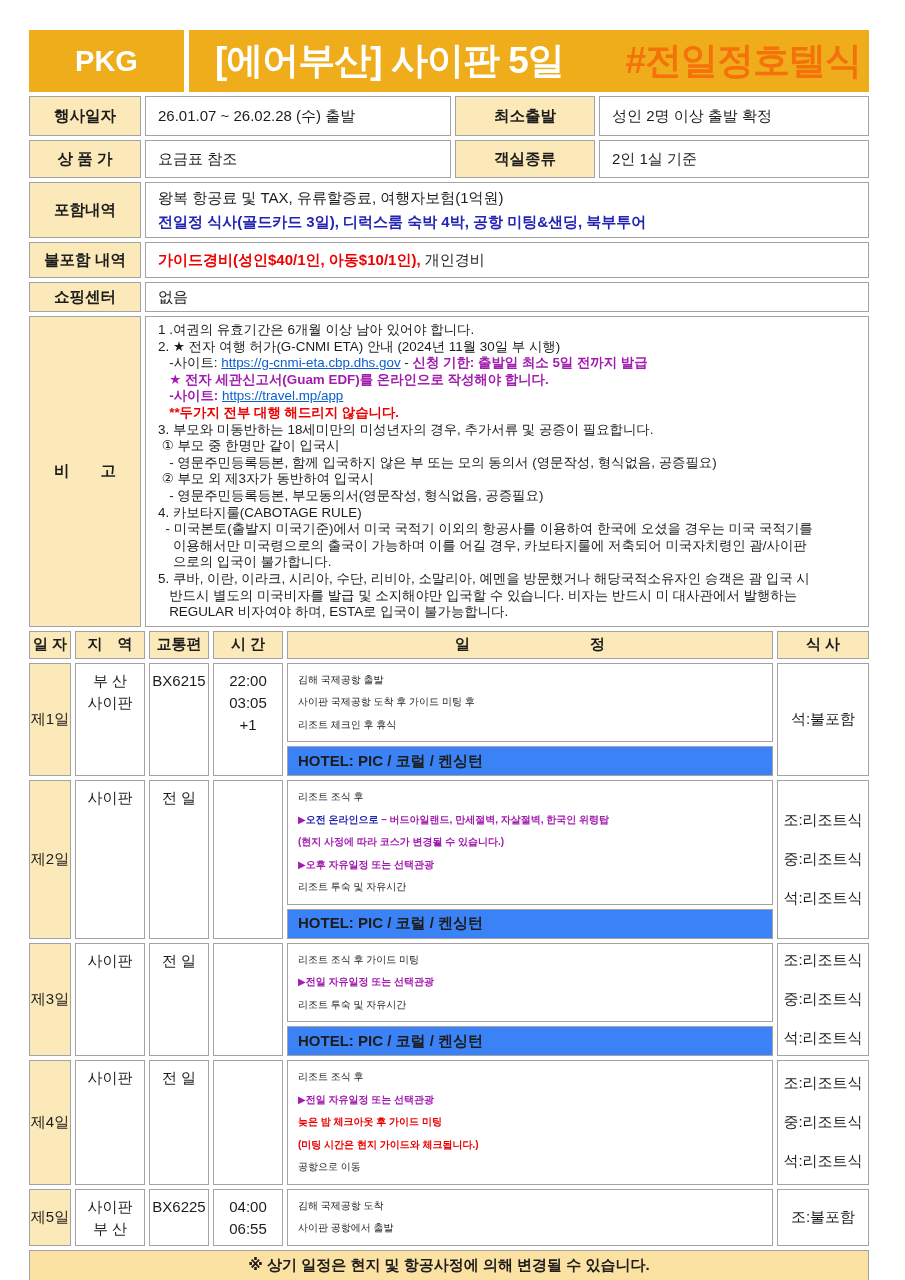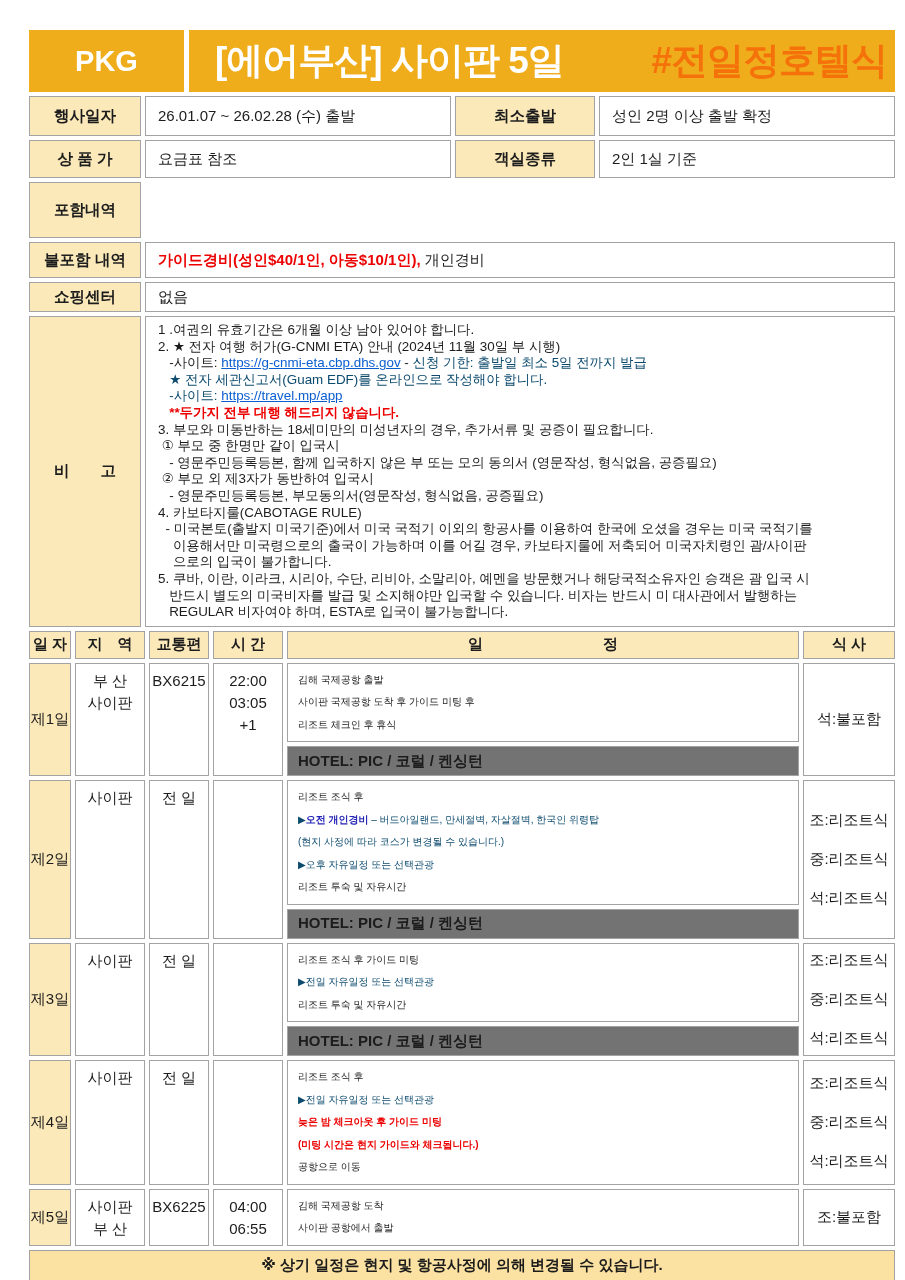--- a/index.html
+++ b/index.html
@@ -1,18 +1,18 @@
 <!DOCTYPE html>
 <html><head>
 <meta charset="utf-8">
 <style>
   html,body{margin:0;padding:0;background:#ffffff;width:905px;height:1280px;overflow:hidden;}
   *{box-sizing:border-box;}
   body{font-family:"Liberation Sans","DejaVu Sans",sans-serif;color:#1c1c1c;}
-  .page{width:905px;height:1068px;padding:30px 10px 0 29px;}
+  .page{width:905px;height:1068px;padding:30px 36px 0 29px;}
   .col{display:flex;flex-direction:column;gap:4px;}
   .row{display:flex;gap:4px;}
   .cell{border:1px solid #a3a3a3;background:#fff;}
   .lbl{background:#FCE9BA;display:flex;align-items:center;justify-content:center;
        font-weight:bold;font-size:15.5px;text-align:center;}
   
   .banner{display:flex;gap:5px;height:62px;margin-bottom:4px;}
   .banner-code{width:155px;background:#EFAD1B;color:#fff;font-weight:bold;font-size:29px;
        display:flex;align-items:center;justify-content:center;}
   .banner-main{flex:1;background:#EFAD1B;display:flex;align-items:center;
@@ -22,39 +22,39 @@
   
   .w-l1{width:112px;flex:none;}
   .w-v1{width:306px;flex:none;}
   .w-l2{width:140px;flex:none;}
   .w-v2{flex:1;}
   .val{display:flex;flex-direction:column;justify-content:center;padding-left:12px;font-size:15px;}
   .h40{height:40px;} .h38{height:38px;} .h56{height:56px;} .h36{height:36px;} .h30{height:30px;}
   .inc-line1{line-height:24px;}
   .inc-line2{line-height:24px;color:#2323B5;font-weight:bold;}
   .seg-n{font-weight:normal;color:#1c1c1c;}
-  .seg-b{font-weight:normal;color:#0c4a6e;}
+  .seg-b{font-weight:bold;color:#a21caf;}
   .seg-r{font-weight:bold;color:#EC0000;}
   .seg-bl{font-weight:bold;color:#2323B5;}
   .seg-a{color:#0B5ED0;text-decoration:underline;}
   
   .note-body{flex:1;padding:5px 8px 5px 12px;font-size:13.4px;line-height:16.6px;}
   .note-line{white-space:pre-wrap;}
   
   .sc1{width:42px;flex:none;} .sc2{width:70px;flex:none;} .sc3{width:60px;flex:none;}
   .sc4{width:70px;flex:none;} .sc5{flex:1;} .sc6{width:92px;flex:none;}
   .shead .cell{background:#FCE9BA;font-weight:bold;font-size:15px;display:flex;
        align-items:center;justify-content:center;height:28px;white-space:pre;}
   .day-cell{background:#FCE9BA;display:flex;align-items:center;justify-content:center;font-size:15px;}
   .plain-cell{display:flex;flex-direction:column;align-items:center;padding-top:6px;
        font-size:15px;line-height:22px;}
   .itin-col{display:flex;flex-direction:column;gap:4px;border:none;padding:0;background:transparent;}
   .itin-box{border:1px solid #a3a3a3;background:#fff;padding:5px 10px;font-size:10px;
        line-height:22.5px;flex:1;}
-  .hotel-bar{border:1px solid #a3a3a3;background:#737373;height:30px;flex:none;display:flex;
+  .hotel-bar{border:1px solid #a3a3a3;background:#3b82f6;height:30px;flex:none;display:flex;
        align-items:center;padding-left:10px;font-weight:bold;font-size:15px;}
   .meals-cell{display:flex;flex-direction:column;align-items:center;justify-content:center;
        gap:20px;font-size:15px;}
   .meals-cell.single{gap:0;}
   .sfooter{background:#FBE2A2;height:32px;display:flex;align-items:center;justify-content:center;
        font-weight:bold;font-size:15px;}
 </style>
 </head>
 <body>
 
@@ -79,20 +79,24 @@
 
     <div class="row h38">
       <div class="cell lbl w-l1">상 품 가</div>
       <div class="cell val w-v1">요금표 참조</div>
       <div class="cell lbl w-l2">객실종류</div>
       <div class="cell val w-v2">2인 1실 기준</div>
     </div>
 
     <div class="row h56">
       <div class="cell lbl w-l1">포함내역</div>
+      <div class="cell val w-v2">
+        <div class="inc-line1">왕복 항공료 및 TAX, 유류할증료, 여행자보험(1억원)</div>
+        <div class="inc-line2">전일정 식사(골드카드 3일), 디럭스룸 숙박 4박, 공항 미팅&amp;샌딩, 북부투어</div>
+      </div>
     </div>
 
     <div class="row h36">
       <div class="cell lbl w-l1">불포함 내역</div>
       <div class="cell val w-v2">
         <div>
           <span class="seg-r">가이드경비(성인$40/1인, 아동$10/1인),</span><span class="seg-n"> 개인경비</span>
         </div>
       </div>
     </div>
@@ -168,21 +172,21 @@
           <div class="cell plain-cell sc2">
             <div>사이판</div>
           </div>
           <div class="cell plain-cell sc3">
             <div>전 일</div>
           </div>
           <div class="cell plain-cell sc4"></div>
           <div class="itin-col sc5">
             <div class="itin-box">
               <div class="itin-line"><span class="seg-n">리조트 조식 후</span></div>
-              <div class="itin-line"><span class="seg-b">▶</span><span class="seg-bl">오전 개인경비</span><span class="seg-b"> – 버드아일랜드, 만세절벽, 자살절벽, 한국인 위령탑</span></div>
+              <div class="itin-line"><span class="seg-b">▶</span><span class="seg-bl">오전 온라인으로</span><span class="seg-b"> – 버드아일랜드, 만세절벽, 자살절벽, 한국인 위령탑</span></div>
               <div class="itin-line"><span class="seg-b"> (현지 사정에 따라 코스가 변경될 수 있습니다.)</span></div>
               <div class="itin-line"><span class="seg-b">▶오후 자유일정 또는 선택관광</span></div>
               <div class="itin-line"><span class="seg-n">리조트 투숙 및 자유시간</span></div>
             </div>
             <div class="hotel-bar">HOTEL: PIC / 코럴 / 켄싱턴</div>
           </div>
           <div class="cell meals-cell sc6">
             <div>조:리조트식</div>
             <div>중:리조트식</div>
             <div>석:리조트식</div>

